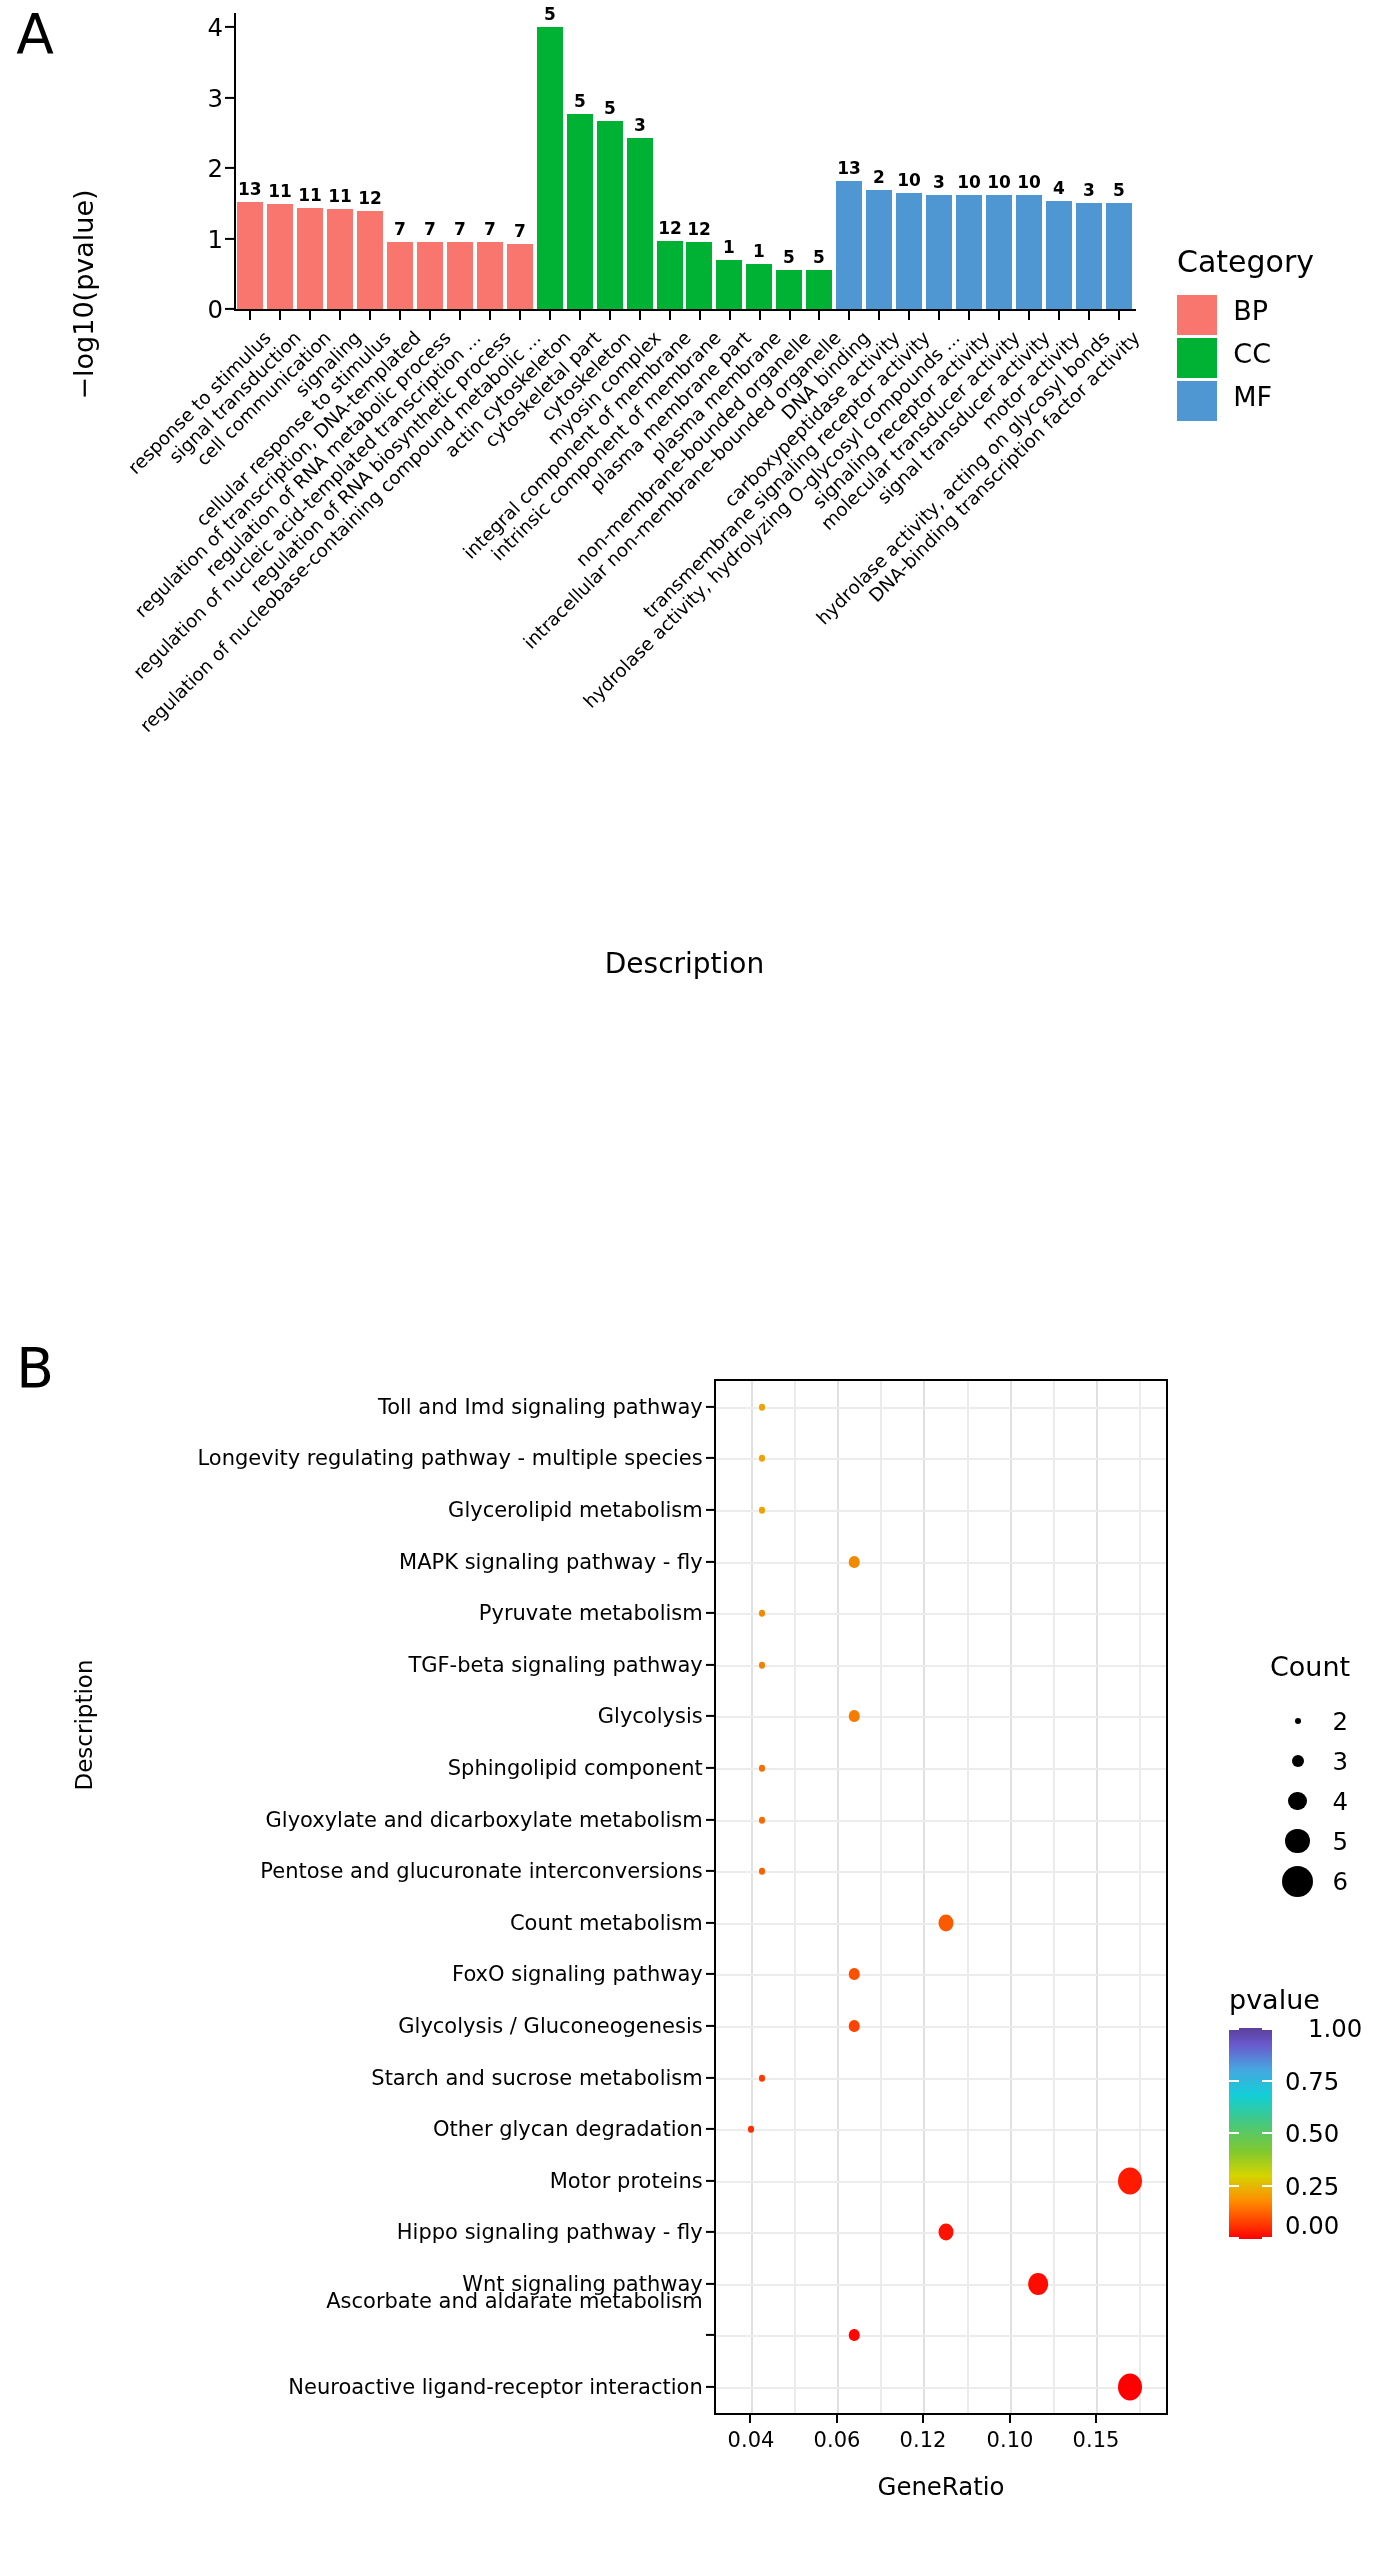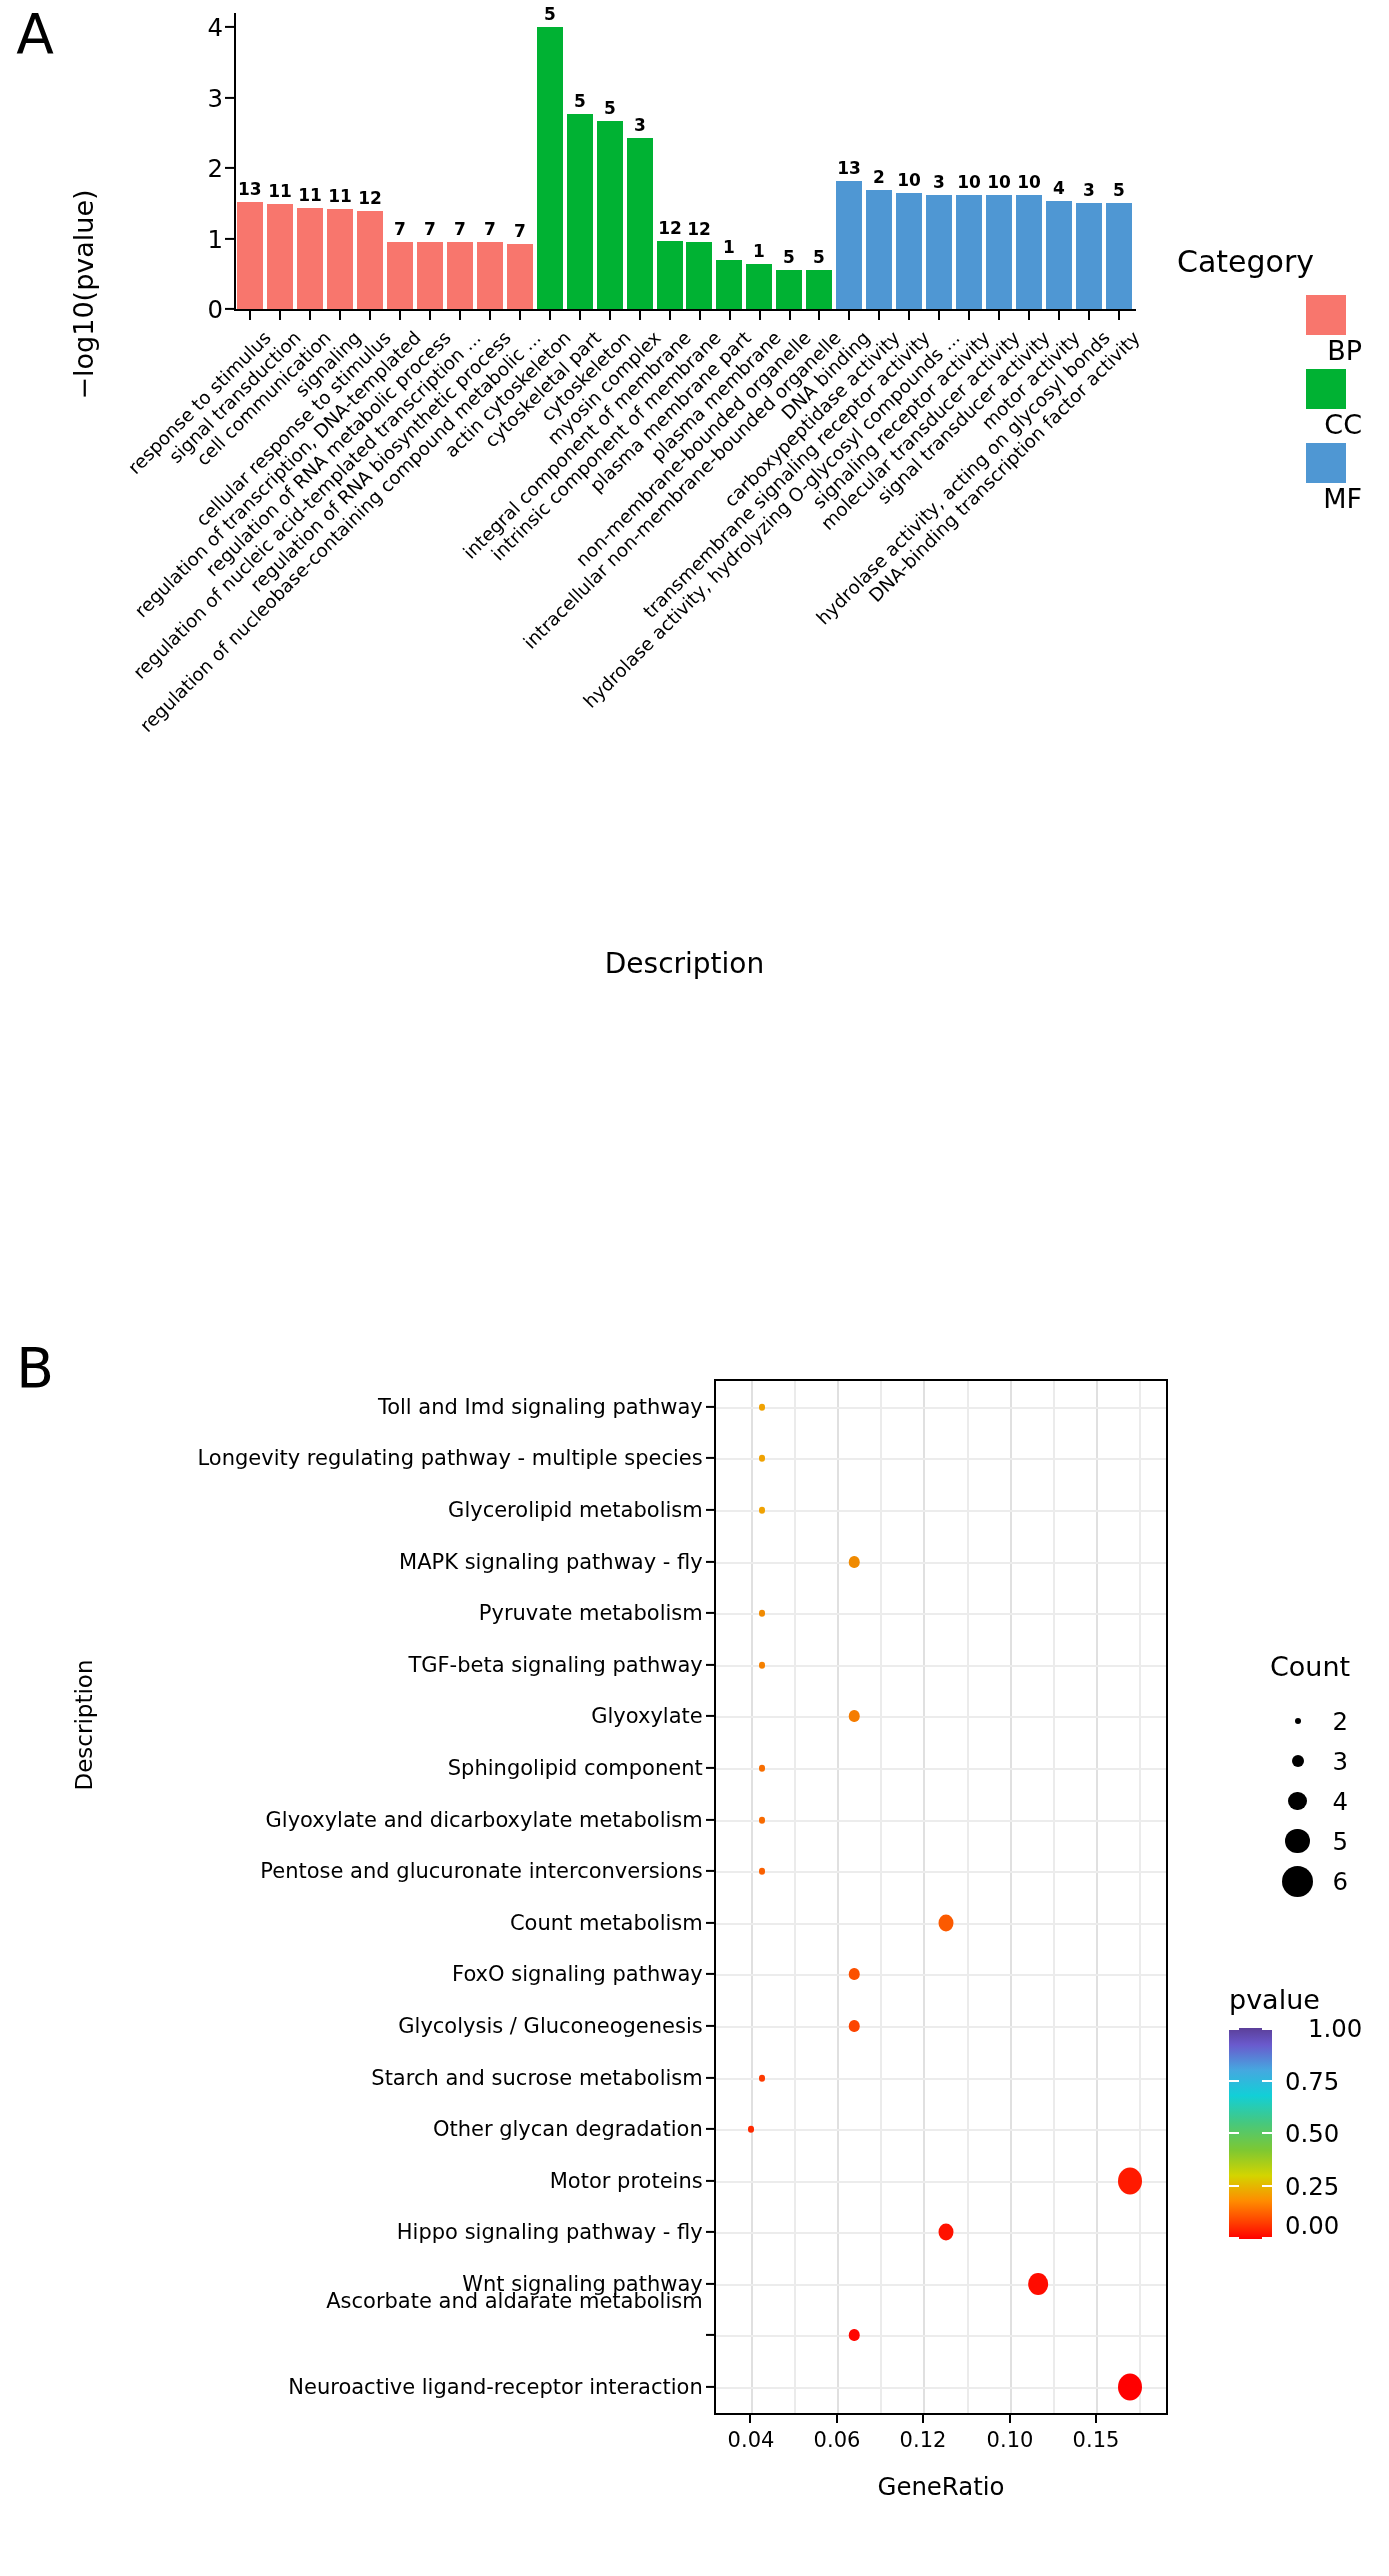--- a/index.html
+++ b/index.html
@@ -32,21 +32,21 @@
 
   .a-xlabel{position:absolute;top:0;transform-origin:right top;
             transform:rotate(-45deg);white-space:nowrap;font-size:18.5px;
             text-align:right;}
 
   #a-xtitle{position:absolute;left:235px;top:947px;width:899px;text-align:center;
             font-size:28px;}
 
   #a-legend{position:absolute;left:1177px;top:244px;width:185px;}
   #a-legend .lg-title{font-size:30px;margin-bottom:16.3px;}
-  #a-legend .lg-row{display:flex;align-items:flex-end;margin-bottom:3px;flex-direction:column;}
+  #a-legend .lg-row{display:flex;align-items:flex-start;margin-bottom:3px;}
   #a-legend .lg-swatch{width:40px;height:40px;margin-right:16.3px;}
   #a-legend .lg-text{font-size:27px;}
 
   
   #panelB{position:absolute;left:0;top:1325px;width:1389px;height:1251px;}
 
   #b-ylab{position:absolute;left:61px;top:192px;width:44px;height:415px;
           display:flex;align-items:center;justify-content:center;}
   #b-ylab span{transform:rotate(-90deg);white-space:nowrap;font-size:23px;}
 
@@ -366,21 +366,21 @@
         <div class="b-ylabel" style="top: 77px;">Longevity regulating pathway - multiple species</div>
         <div class="b-ytickmark" style="top: 77px;"></div>
         <div class="b-ylabel" style="top: 129px;">Glycerolipid metabolism</div>
         <div class="b-ytickmark" style="top: 129px;"></div>
         <div class="b-ylabel" style="top: 181px;">MAPK signaling pathway - fly</div>
         <div class="b-ytickmark" style="top: 181px;"></div>
         <div class="b-ylabel" style="top: 232px;">Pyruvate metabolism</div>
         <div class="b-ytickmark" style="top: 232px;"></div>
         <div class="b-ylabel" style="top: 284px;">TGF-beta signaling pathway</div>
         <div class="b-ytickmark" style="top: 284px;"></div>
-        <div class="b-ylabel" style="top: 335px;">Glyoxylate</div>
+        <div class="b-ylabel" style="top: 335px;">Glycolysis</div>
         <div class="b-ytickmark" style="top: 335px;"></div>
         <div class="b-ylabel" style="top: 387px;">Sphingolipid component</div>
         <div class="b-ytickmark" style="top: 387px;"></div>
         <div class="b-ylabel" style="top: 439px;">Glyoxylate and dicarboxylate metabolism</div>
         <div class="b-ytickmark" style="top: 439px;"></div>
         <div class="b-ylabel" style="top: 490px;">Pentose and glucuronate interconversions</div>
         <div class="b-ytickmark" style="top: 490px;"></div>
         <div class="b-ylabel" style="top: 542px;">Count metabolism</div>
         <div class="b-ytickmark" style="top: 542px;"></div>
         <div class="b-ylabel" style="top: 593px;">FoxO signaling pathway</div>

